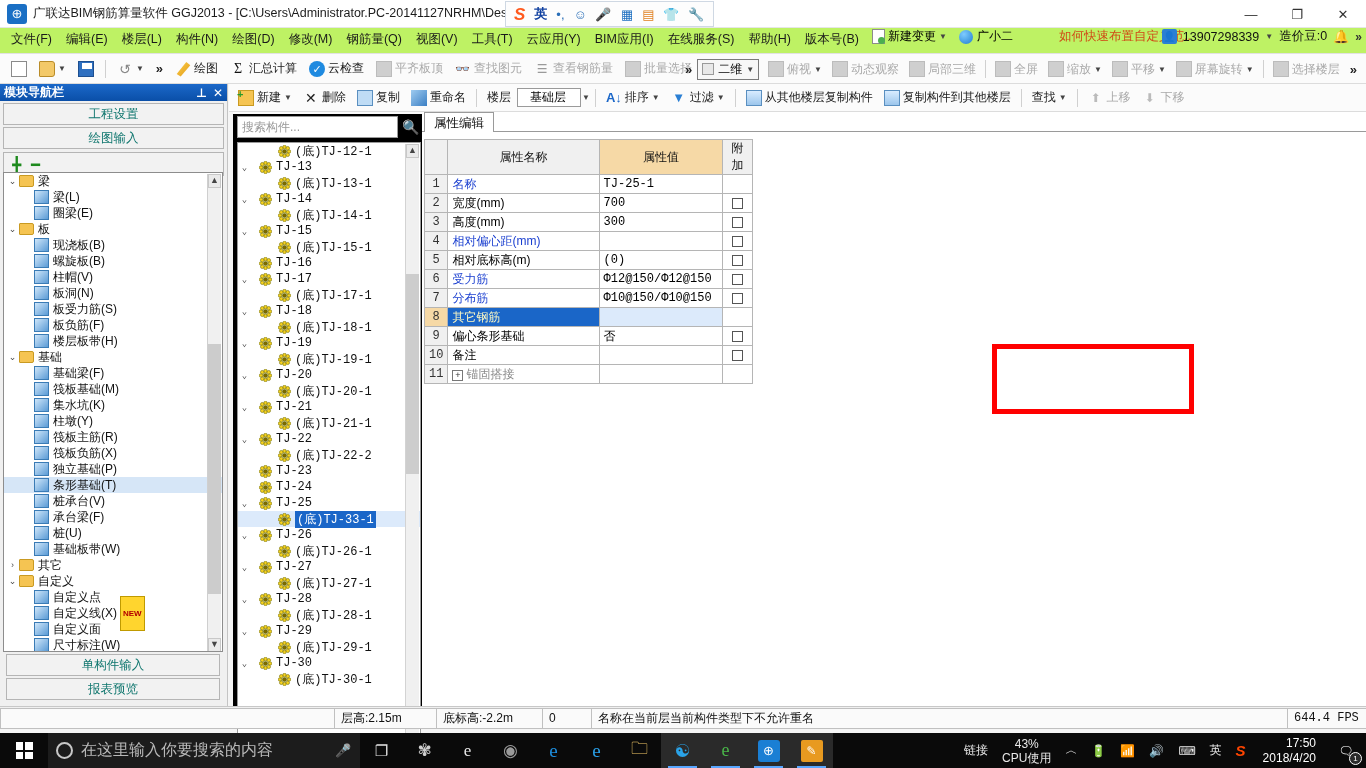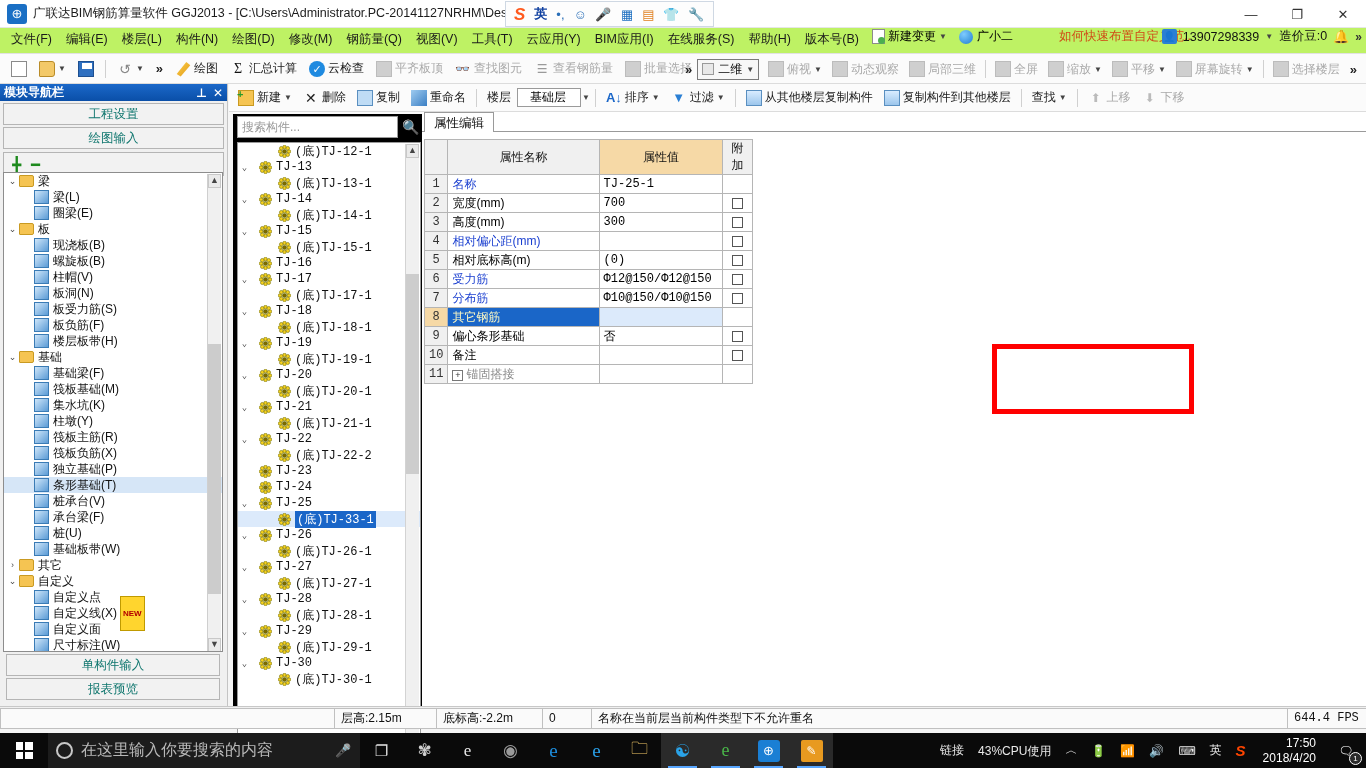--- a/index.html
+++ b/index.html
@@ -202,21 +202,21 @@
   .winlogo i { background: #fff; display: block; }
   .tb-search { width: 312px; height: 35px; background: #1c1c1c; display: flex; align-items: center; padding: 0 8px; gap: 8px; }
   .tb-circle { width: 17px; height: 17px; border: 2px solid #c8c8c8; border-radius: 50%; flex: 0 0 auto; }
   .tb-searchtext { color: #b9b9b9; font-size: 16px; flex: 1; white-space: nowrap; }
   .tb-mic { color: #c8c8c8; font-size: 13px; }
   .tb-app { width: 43px; height: 35px; display: flex; align-items: center; justify-content: center; position: relative; }
   .tb-app.active { background: #2a2a2a; }
   .tb-app .uline { position: absolute; bottom: 0; left: 7px; right: 7px; height: 2px; background: #58a6ff; }
   .tb-tray { position: absolute; right: 0; height: 35px; display: flex; align-items: center; gap: 0; }
   .tray-item { color: #e8e8e8; font-size: 12px; padding: 0 7px; display: flex; align-items: center; justify-content: center; height: 35px; white-space: nowrap; }
-  .tray-2line { display: flex; align-items: center; justify-content: center; line-height: 14px; }
+  .tray-2line { display: flex; flex-direction: column; align-items: center; justify-content: center; line-height: 14px; }
   .tray-clock { display: flex; flex-direction: column; align-items: flex-end; justify-content: center; line-height: 15px; font-size: 12px; color: #fff; padding: 0 10px; }
   .tray-notif { width: 40px; height: 35px; display: flex; align-items: center; justify-content: center; position: relative; color: #fff; }
   .notif-badge { position: absolute; right: 4px; bottom: 3px; width: 13px; height: 13px; border-radius: 50%; background: #2b2b2b; border: 1px solid #fff; color: #fff; font-size: 8px; text-align: center; line-height: 12px; }
   .sogou-red { color: #ff4500; font-weight: bold; font-style: italic; font-size: 15px; }
 </style>
 </head>
 <body>
 
 <div id="app">
 

